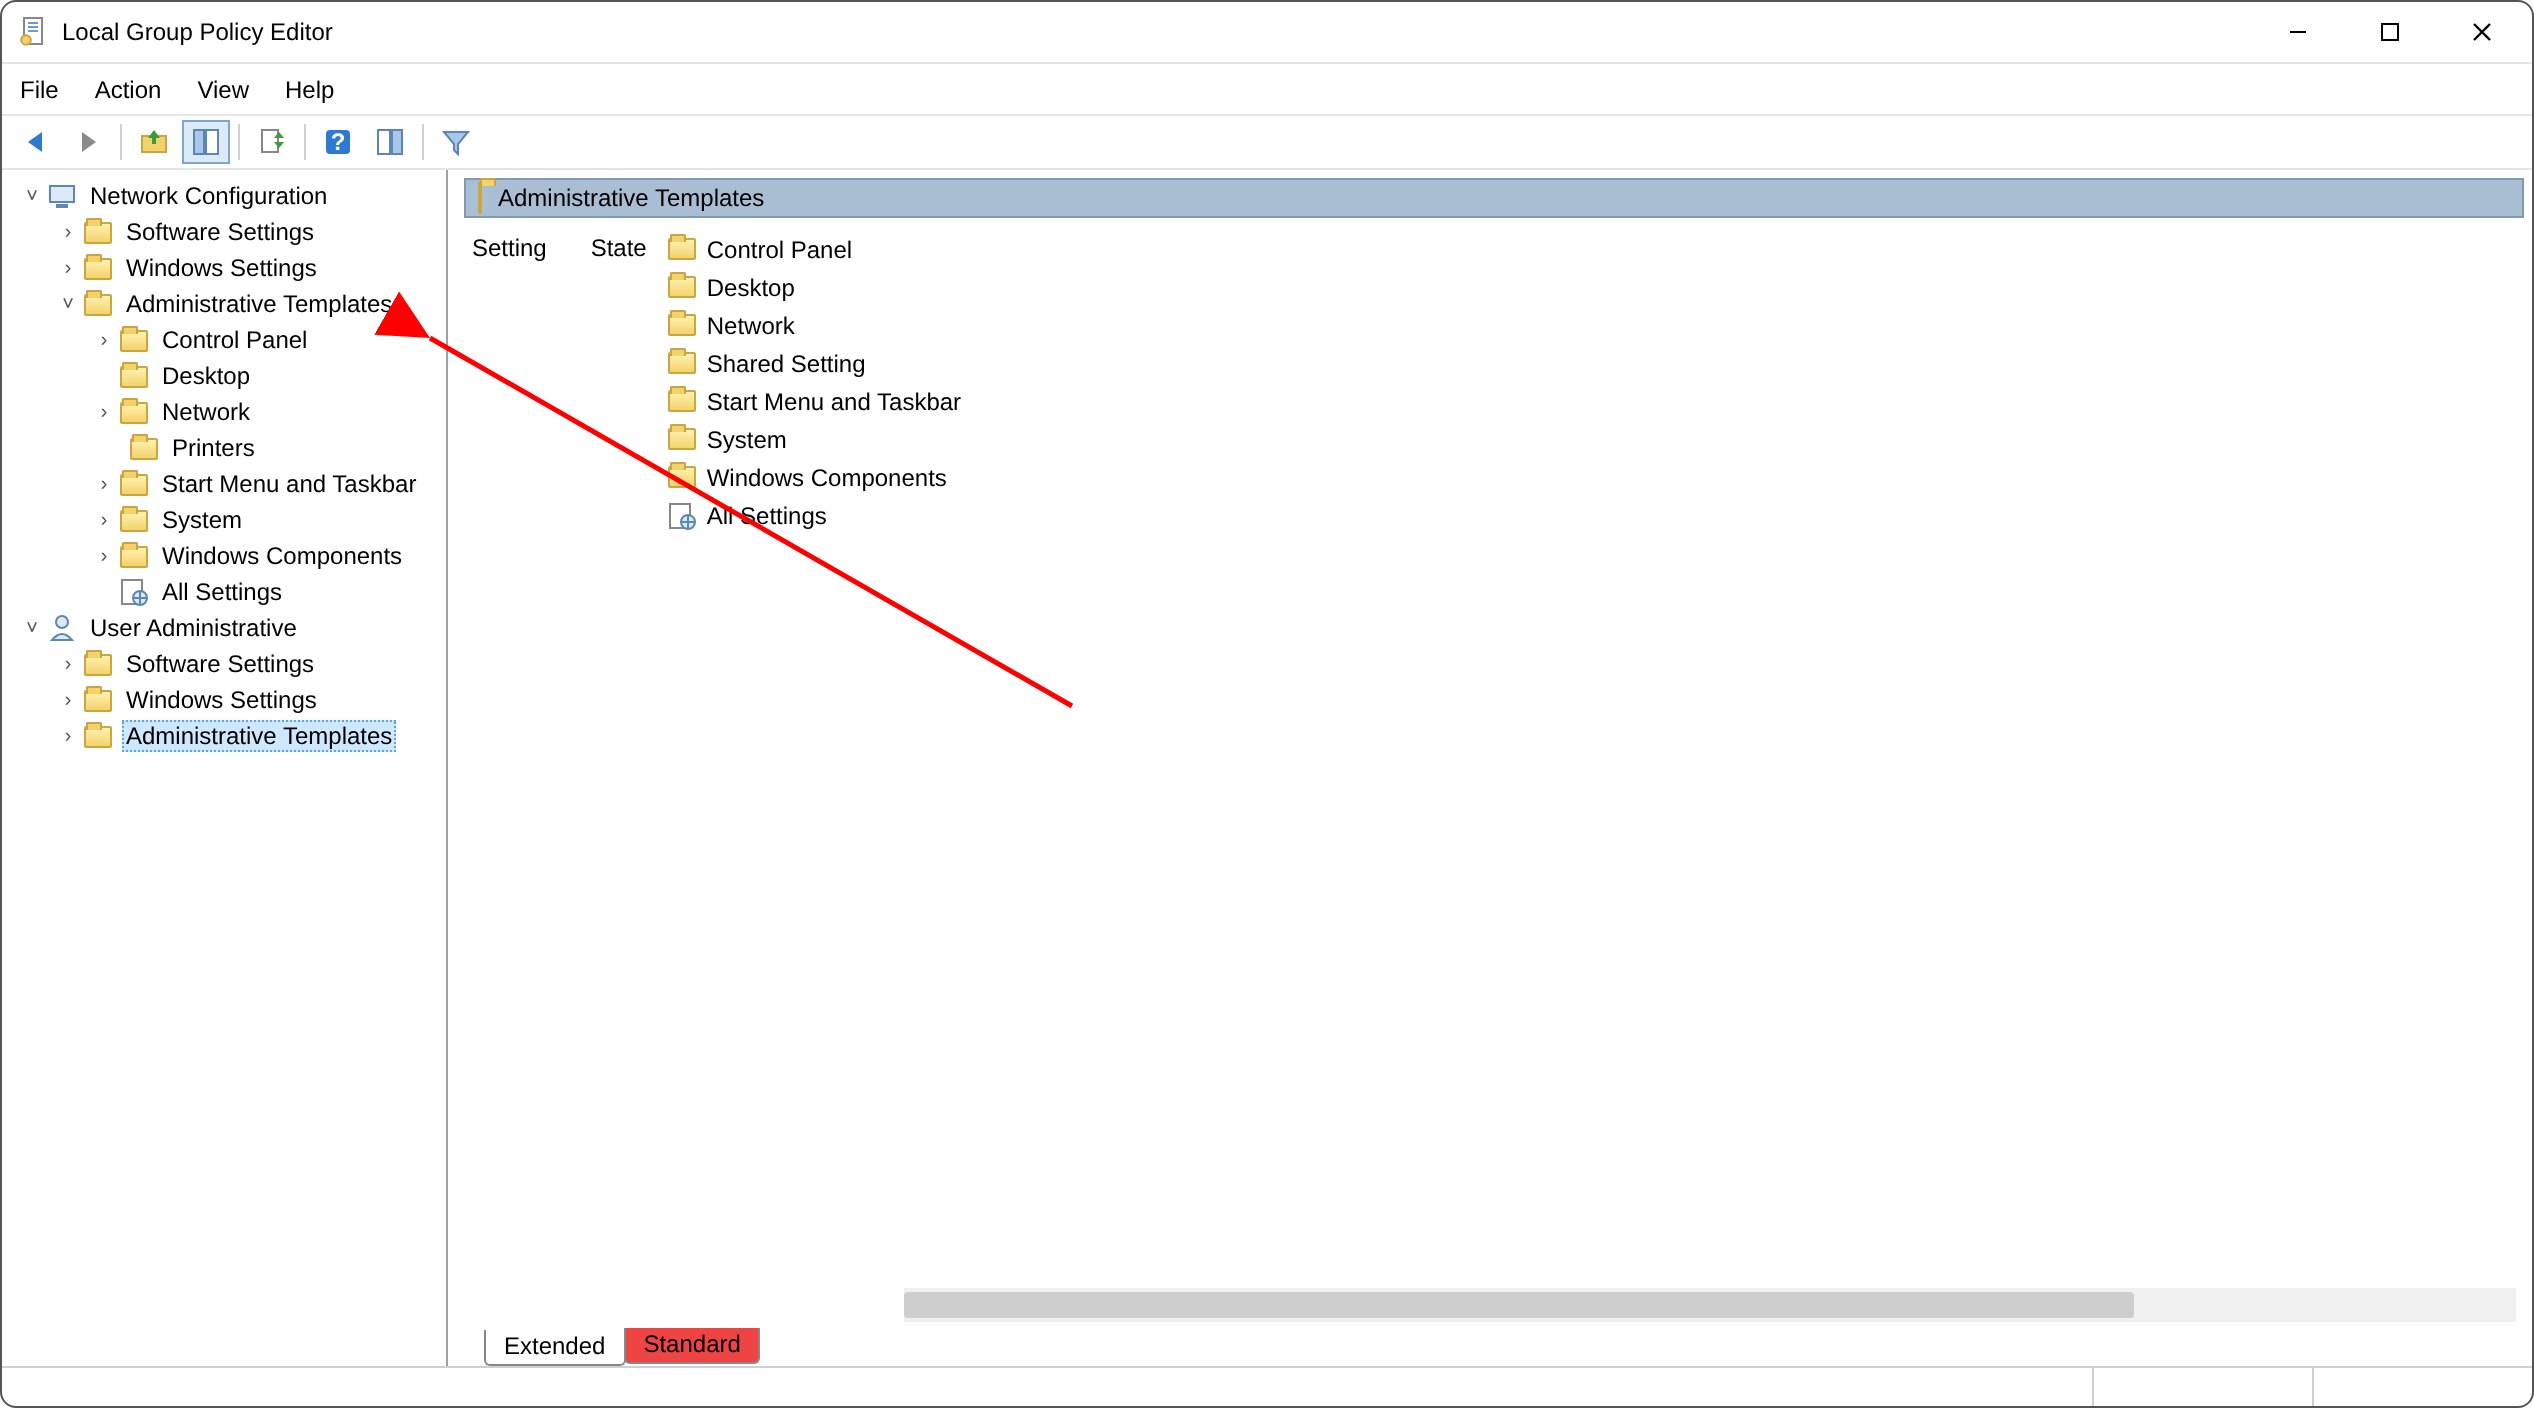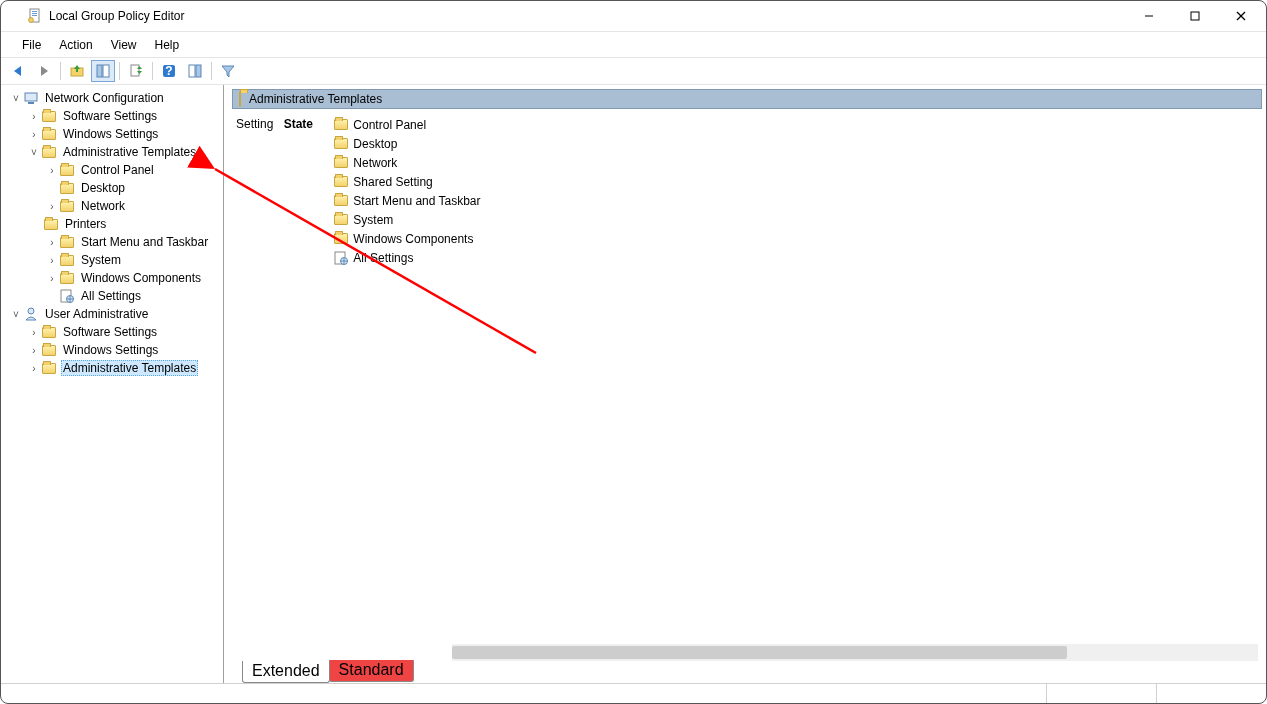--- a/index.html
+++ b/index.html
@@ -1,25 +1,25 @@
 <!DOCTYPE html>
 <html><head>
 <meta charset="utf-8">
 <style>
   * { box-sizing: border-box; margin: 0; padding: 0; font-family: "Segoe UI", Tahoma, sans-serif; font-size: 12px; color: #000; }
   body { background: #fff; user-select: none; }
   .window { width: 1267px; height: 704px; border: 1px solid #555; border-radius: 8px; overflow: hidden; display: flex; flex-direction: column; background: #fff; position: relative; }
   
-  .titlebar { height: 30px; display: flex; align-items: center; padding: 0 2px 0 8px; margin-left: 18px; }
+  .titlebar { height: 30px; display: flex; align-items: center; padding: 0 2px 0 8px; }
   .titlebar .app-icon { width: 16px; height: 16px; margin-right: 6px; }
   .titlebar .title { flex: 1; }
   .win-btn { width: 46px; height: 30px; display: flex; align-items: center; justify-content: center; }
   .win-btn svg { width: 10px; height: 10px; }
   
-  .menubar { height: 27px; border-top: 1px solid #e5e5e5; border-bottom: 1px solid #e5e5e5; display: flex; align-items: center; padding-left: 12px; }
+  .menubar { height: 27px; border-top: 1px solid #e5e5e5; border-bottom: 1px solid #e5e5e5; display: flex; align-items: center; padding-left: 0; }
   .menubar .menu-item { padding: 4px 9px; }
   
   .toolbar { height: 27px; border-bottom: 1px solid #e5e5e5; display: flex; align-items: center; padding-left: 4px; gap: 0; }
   .tool-btn { width: 24px; height: 22px; display: flex; align-items: center; justify-content: center; margin: 0 1px; }
   .tool-sep { width: 1px; height: 18px; background: #d0d0d0; margin: 0 3px; }
   
   .main { flex: 1; display: flex; min-height: 0; }
   .tree-pane { width: 223px; border-right: 1px solid #a0a0a0; overflow: auto; padding-top: 4px; }
   .tree-row { display: flex; align-items: center; height: 18px; white-space: nowrap; }
   .tree-row .tw { width: 14px; height: 14px; display: flex; align-items: center; justify-content: center; color: #555; font-size: 10px; }
@@ -29,29 +29,29 @@
   
   .right-pane { flex: 1; display: flex; flex-direction: column; min-width: 0; }
   .right-body { flex: 1; display: flex; flex-direction: column; padding: 4px 4px 0 8px; min-height: 0; }
   .crumb { height: 20px; background: #a9bdd3; border: 1px solid #7f99b3; display: flex; align-items: center; padding-left: 6px; gap: 8px; margin-bottom: 6px; }
   .crumb-text { color: #000; }
   .detail-split { flex: 1; display: flex; min-height: 0; }
   .desc-col { width: 212px; padding-right: 8px; }
   .list-col { flex: 1; display: flex; flex-direction: row; min-height: 0; }
   .list-header { display: flex; align-items: center; height: 18px; }
   .list-header .col-setting { flex: 1; padding-left: 4px; }
-  .list-header .col-state { width: 60px; text-align: center; padding-right: 10px; font-weight: bold; }
+  .list-header .col-state { width: 60px; text-align: right; padding-right: 10px; }
   .list-rows { flex: 1; overflow: auto; }
   .list-row { display: flex; align-items: center; height: 19px; }
   .list-row .ficon { width: 16px; height: 16px; margin-right: 4px; display: flex; align-items: center; justify-content: center; }
   .hscroll-fake { height: 17px; margin: 0 4px 2px 220px; background: #f0f0f0; position: relative; }
   .hscroll-fake .thumb { position: absolute; left: 0; top: 2px; height: 13px; width: 615px; background: #cdcdcd; border-radius: 2px; }
   
   .tab-strip { height: 20px; display: flex; align-items: flex-end; padding-left: 10px; gap: 0; }
-  .tab { border: 1px solid #888; border-top: none; border-radius: 0 0 3px 3px; padding: 1px 9px 2px; background: #fff; font-size: 16px; margin-right: -1px; }
+  .tab { border: 1px solid #888; border-top: none; border-radius: 0 0 3px 3px; padding: 1px 9px 2px; background: #fff; font-size: 12px; margin-right: -1px; }
   .tab.active { background: #ef4444; position: relative; top: -1px; }
   
   .statusbar { height: 20px; border-top: 1px solid #d0d0d0; display: flex; }
   .statusbar .seg { border-left: 1px solid #d0d0d0; width: 110px; }
   .statusbar .seg:first-child { flex: 1; border-left: none; }
   
   .annotation { position: absolute; pointer-events: none; }
   
   .folder { width: 14px; height: 11px; background: linear-gradient(#fff2b0,#f3d26b); border: 1px solid #c9a63f; border-radius: 1px; position: relative; }
   .folder:before { content: ""; position: absolute; top: -3px; left: 0; width: 6px; height: 3px; background: #f3d26b; border: 1px solid #c9a63f; border-bottom: none; border-radius: 1px 1px 0 0; }
@@ -199,21 +199,21 @@
           </span>
           <span class="tlabel">Desktop</span>
         </div>
       <div class="tree-row" style="padding-left:44px">
           <span class="tw">›</span>
           <span class="ticon">
             <span class="folder"></span>
           </span>
           <span class="tlabel">Network</span>
         </div>
-      <div class="tree-row" style="padding-left:28px">
+      <div class="tree-row" style="padding-left:49px">
           <span class="tw"></span>
           <span class="ticon">
             <span class="folder"></span>
           </span>
           <span class="tlabel">Printers</span>
         </div>
       <div class="tree-row" style="padding-left:44px">
           <span class="tw">›</span>
           <span class="ticon">
             <span class="folder"></span>

